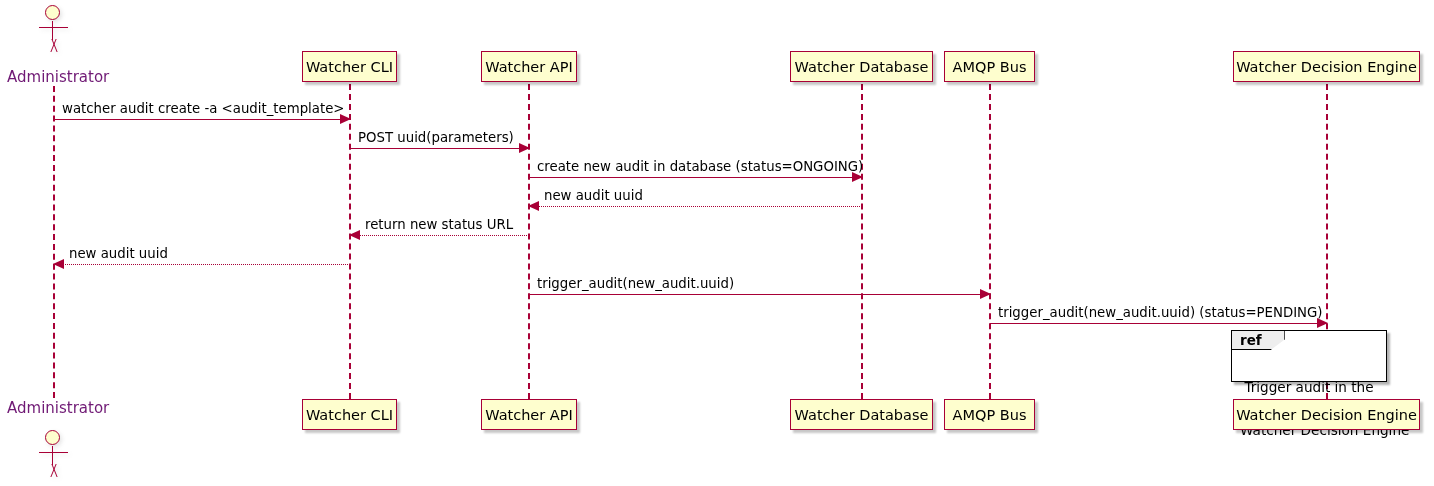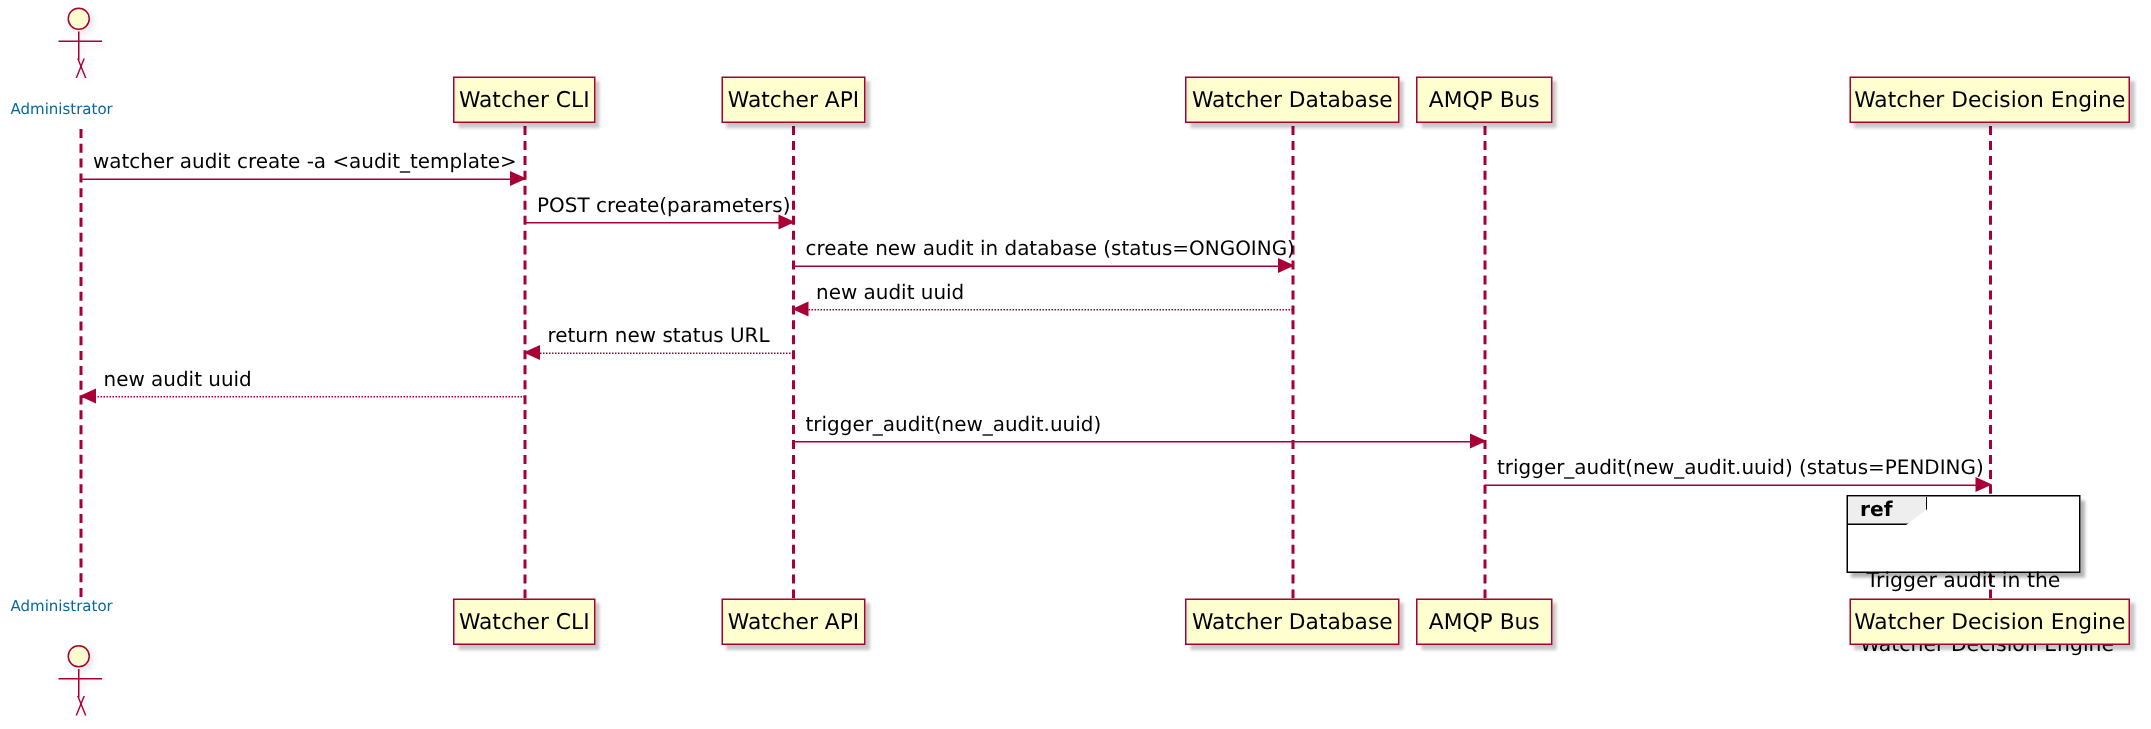--- a/index.html
+++ b/index.html
@@ -26,21 +26,21 @@
   .actor{position:absolute;width:40px;height:50px;}
   .actor .head{
     position:absolute;left:11px;top:0;width:15px;height:15px;border-radius:50%;
     background:#FEFECE;border:1.7px solid #A80036;box-sizing:border-box;
   }
   .actor .body{position:absolute;left:18.2px;top:16px;width:0;height:19px;border-left:1.8px solid #A80036;}
   .actor .arms{position:absolute;left:5px;top:22px;width:29px;height:0;border-top:1.8px solid #A80036;}
   .actor .legL{position:absolute;left:8px;top:34px;width:12px;height:13px;border-right:1.8px solid #A80036;transform:skewX(22deg);}
   .actor .legR{position:absolute;left:19px;top:34px;width:12px;height:13px;border-left:1.8px solid #A80036;transform:skewX(-22deg);}
   .actor-shadow{position:absolute;filter:blur(2px);opacity:.22;}
-  .actor-label{position:absolute;font-size:10px;color:#0369a1;white-space:nowrap;}
+  .actor-label{position:absolute;font-size:15px;color:#701a75;white-space:nowrap;}
 
   
   .msg{position:absolute;height:0;}
   .msg .line{position:absolute;left:0;right:0;top:0;height:0;border-top:1.6px solid #A80036;}
   .msg.dotted .line{border-top:1.6px dotted #A80036;}
   .msg .head-r{
     position:absolute;right:-1px;top:-5px;width:0;height:0;
     border-top:5px solid transparent;border-bottom:5px solid transparent;
     border-left:11px solid #A80036;
   }
@@ -122,21 +122,21 @@
 
   <div class="msg" style="left:54px;top:119px;width:296px;">
     <div class="line"></div>
     <div class="head-r"></div>
     <div class="label left">watcher audit create -a &lt;audit_template&gt;</div>
   </div>
 
   <div class="msg" style="left:350px;top:148px;width:179px;">
     <div class="line"></div>
     <div class="head-r"></div>
-    <div class="label left">POST create(parameters)</div>
+    <div class="label left">POST uuid(parameters)</div>
   </div>
 
   <div class="msg" style="left:529px;top:177px;width:333px;">
     <div class="line"></div>
     <div class="head-r"></div>
     <div class="label left">create new audit in database (status=ONGOING)</div>
   </div>
 
   <div class="msg dotted" style="left:529px;top:206px;width:333px;">
     <div class="line"></div>

